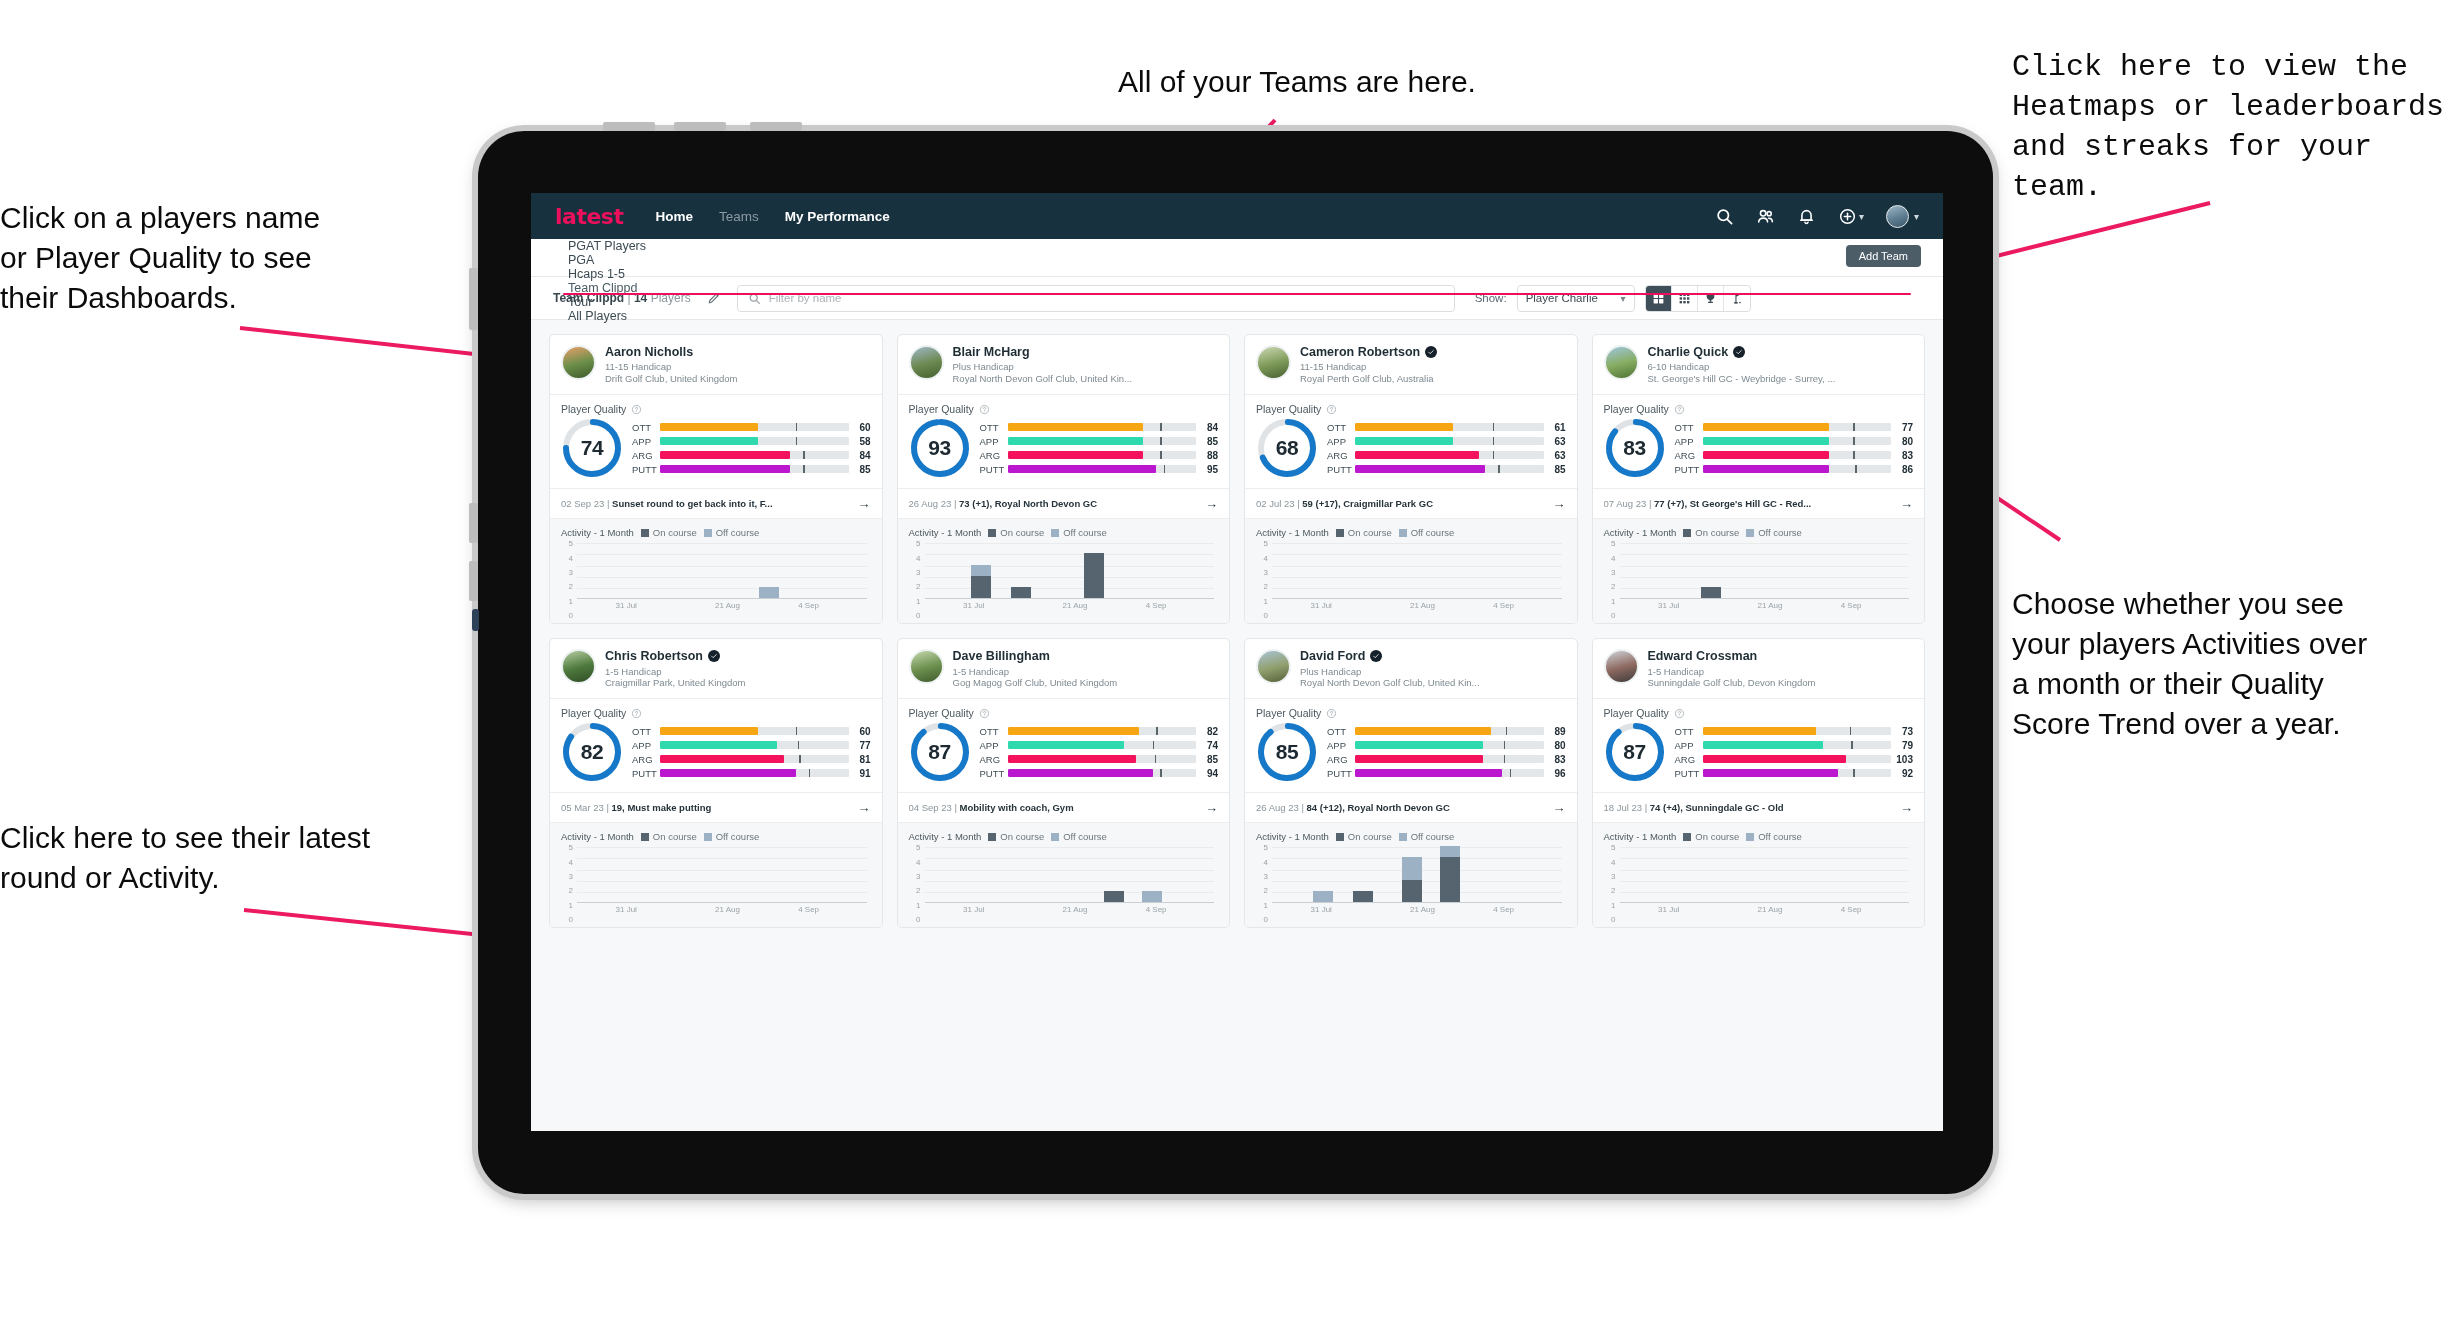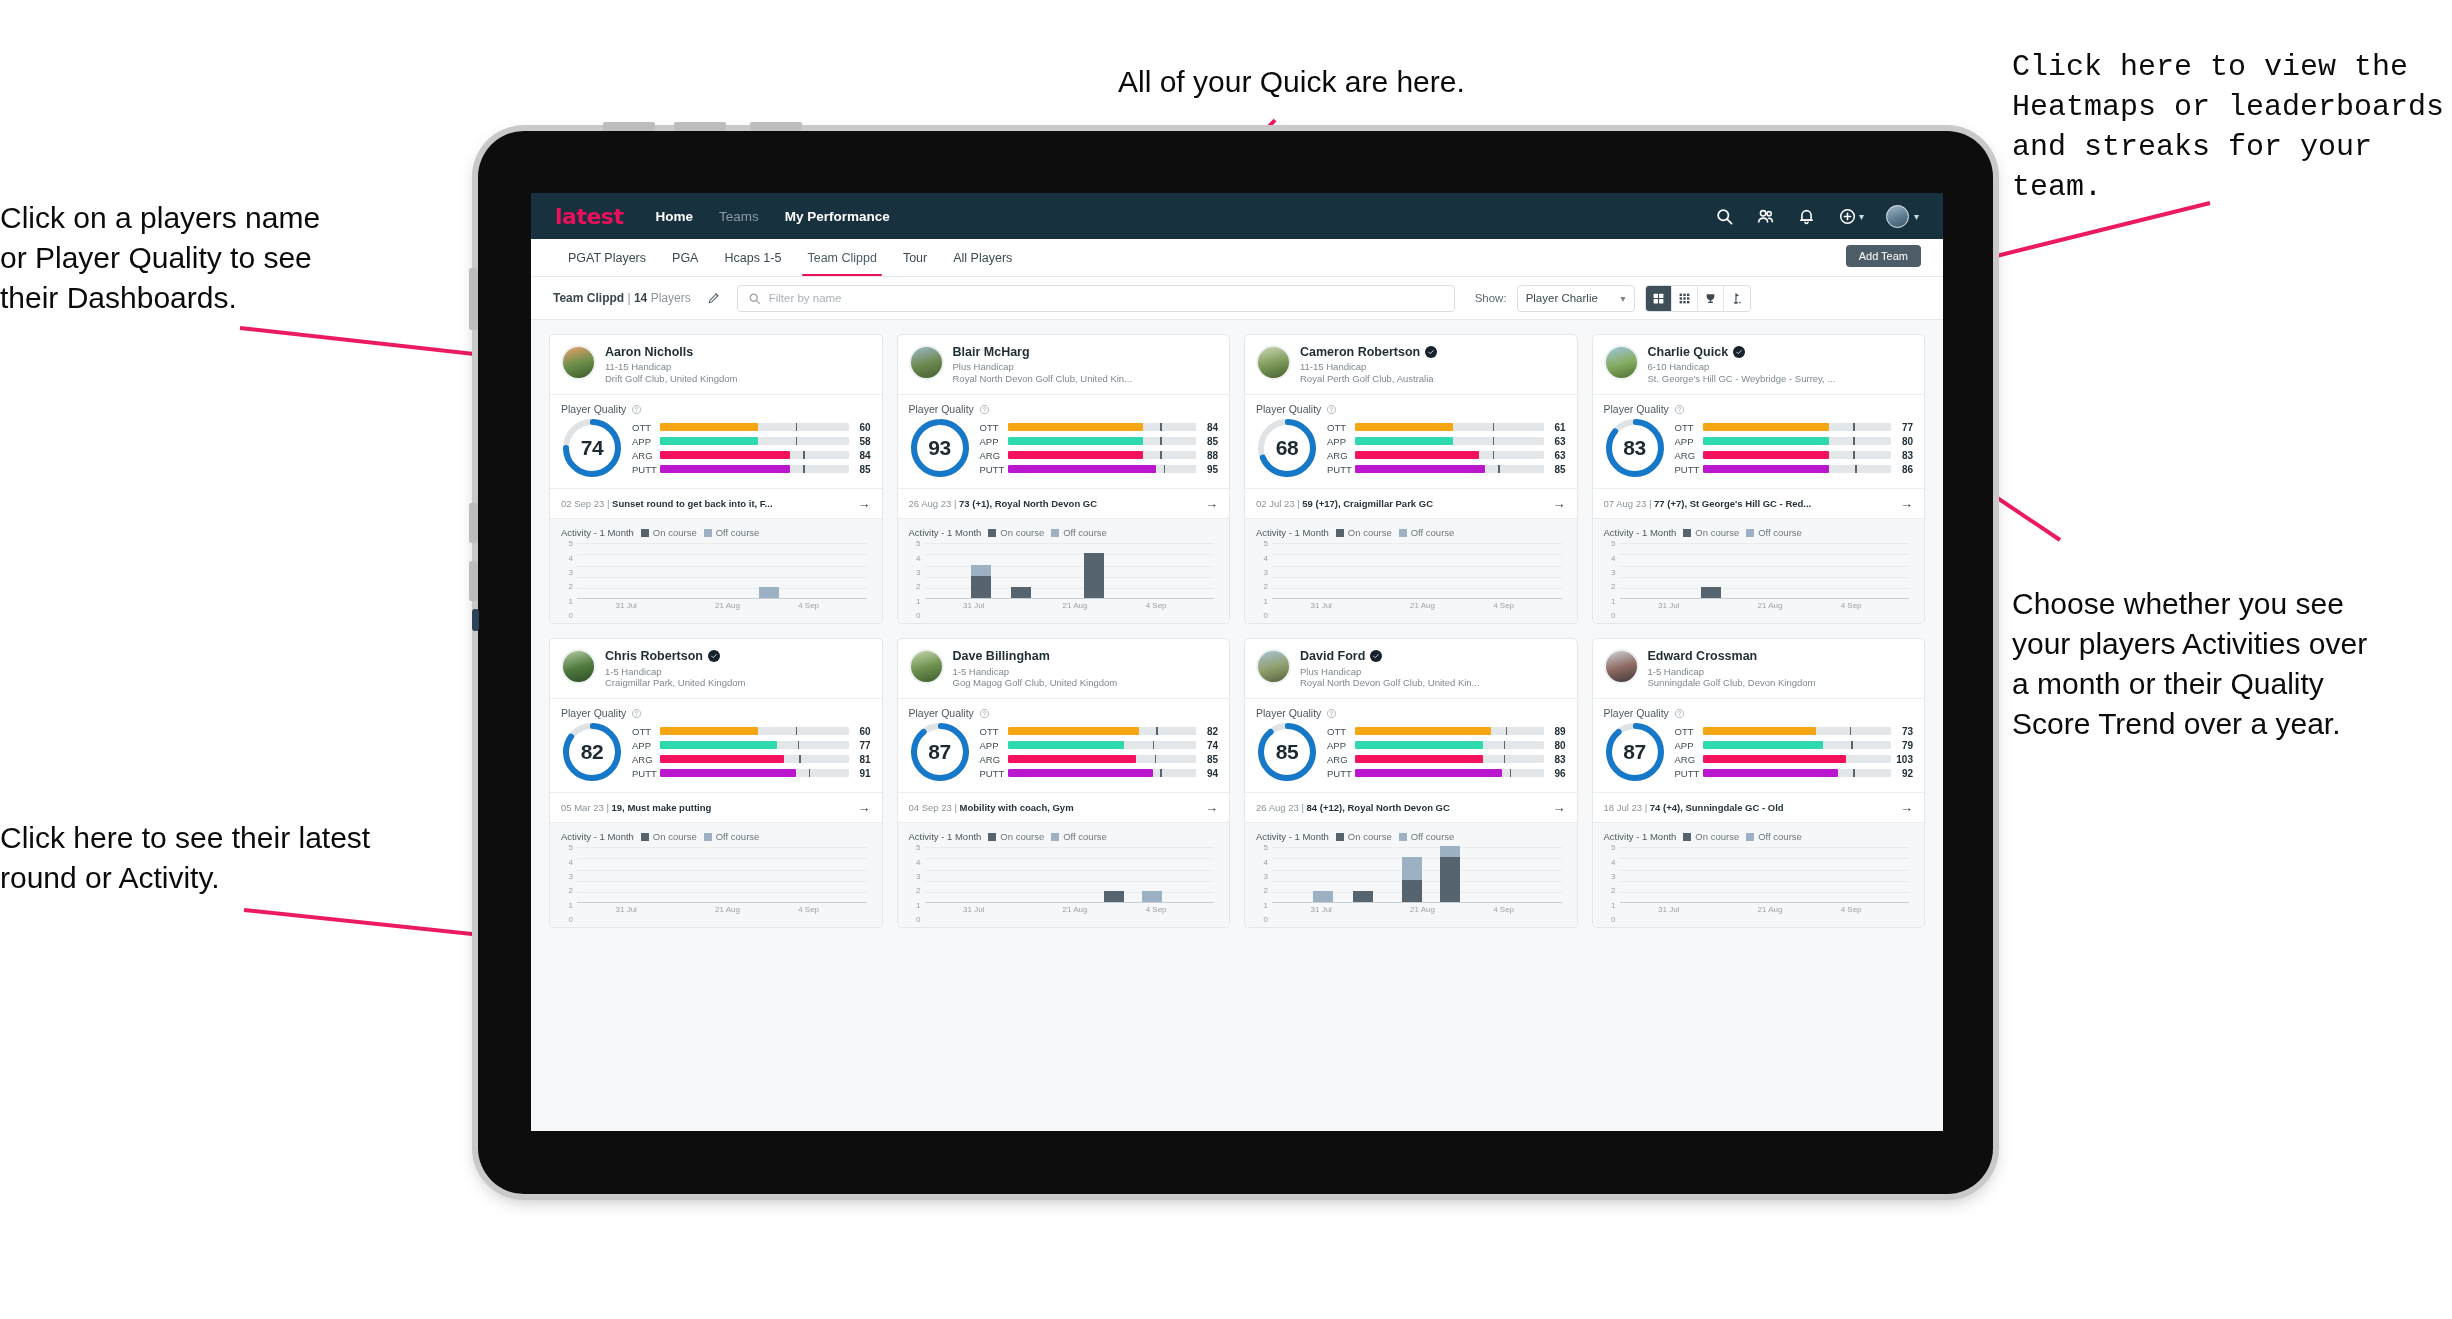--- a/index.html
+++ b/index.html
@@ -78,20 +78,21 @@
     border: 1.5px solid #e8edf0;
   }
   .caret { color: #cfd8dd; font-size: 10px; margin-left: 2px; }
 
   
   .tabbar {
     height: 38px; background: #ffffff;
     display: flex; align-items: stretch;
     padding: 0 24px; position: relative;
     border-bottom: 1px solid #e6e8ea;
+    flex-direction: column;
   }
   .tab {
     display: flex; align-items: center;
     font-size: 12.5px; color: #3b4busy; color: #3c4a52;
     padding: 0 13px; position: relative; white-space: nowrap;
   }
   .tab.active { color: #4a5b65; }
   .tab.active::after {
     content: ""; position: absolute; left: 8px; right: 8px; bottom: 0;
     height: 2.5px; background: #ec0f5b; border-radius: 2px;
@@ -216,21 +217,21 @@
 </style>
 </head>
 <body>
 
 <div id="stage">
 
   <div class="annot" style="left:0px; top:198px; width:400px;">Click on a players name
 or Player Quality to see
 their Dashboards.</div>
 
-  <div class="annot" style="left:1118px; top:62px; width:480px;">All of your Quick are here.</div>
+  <div class="annot" style="left:1118px; top:62px; width:480px;">All of your Teams are here.</div>
 
   <div class="annot" style="left:2012px; top:48px; width:440px;font-family:Liberation Mono, monospace;">Click here to view the
 Heatmaps or leaderboards
 and streaks for your team.</div>
 
   <div class="annot" style="left:2012px; top:584px; width:440px;">Choose whether you see
 your players Activities over
 a month or their Quality
 Score Trend over a year.</div>
 

